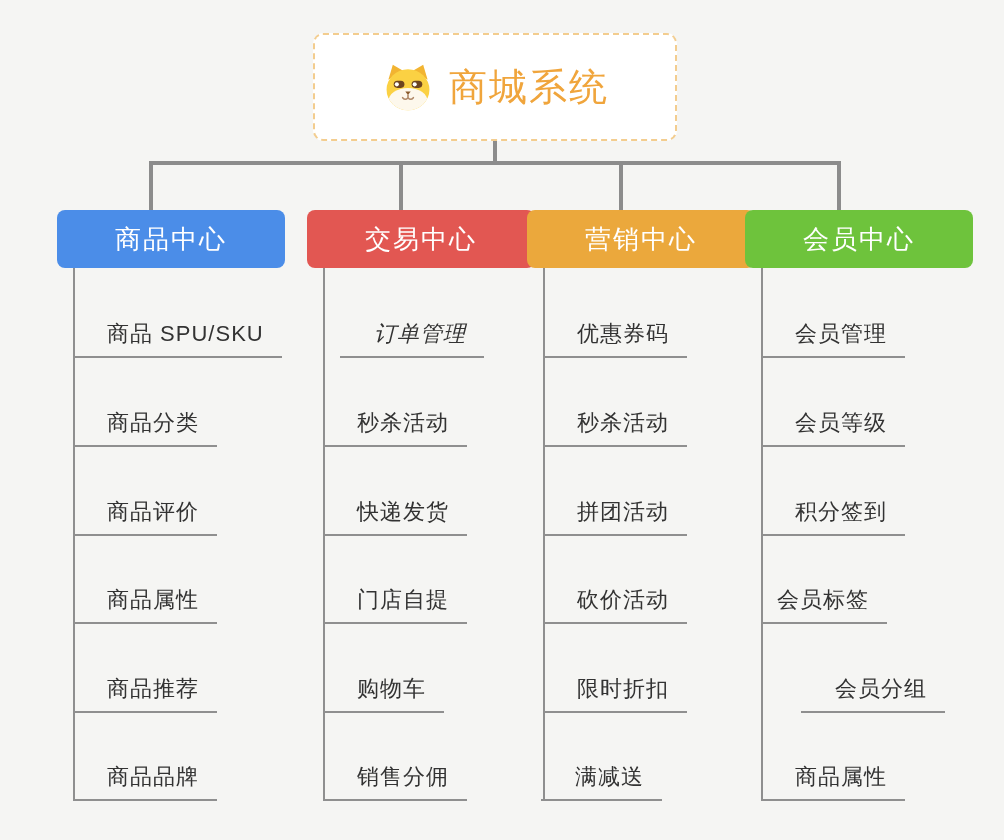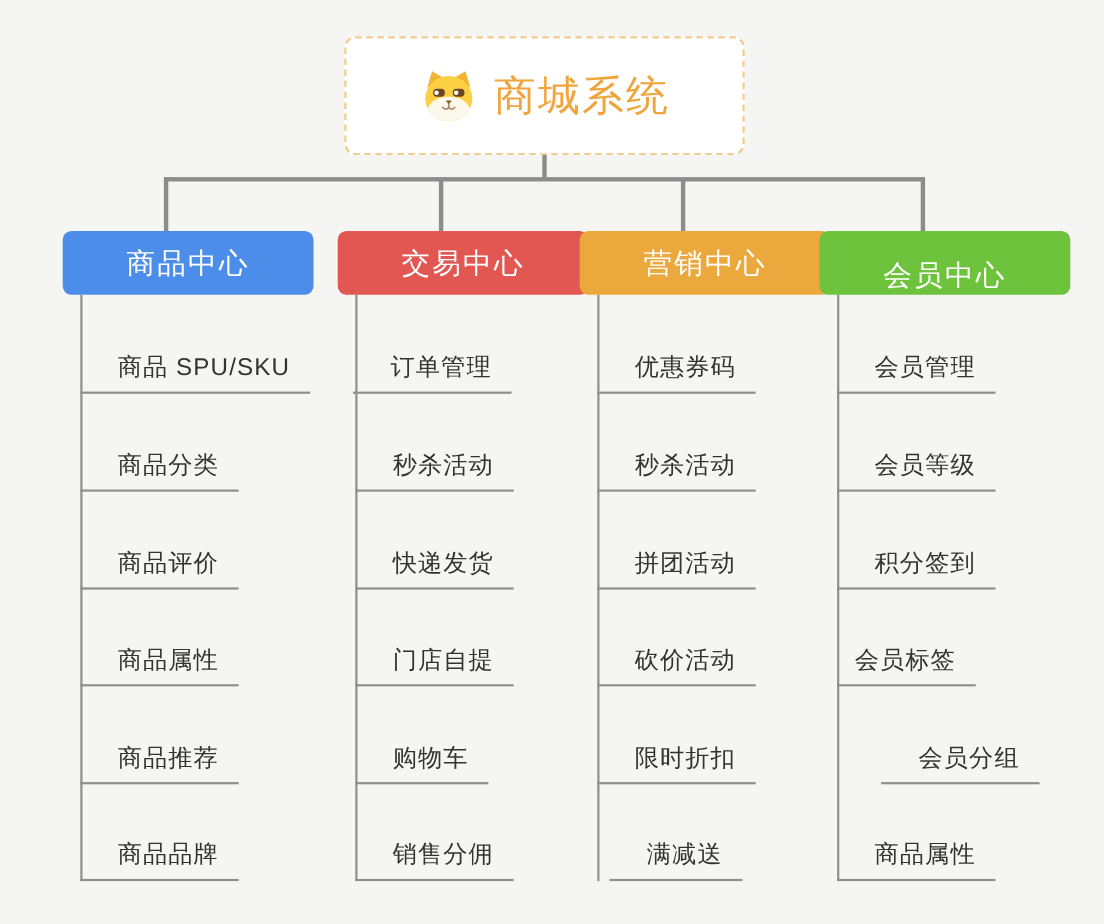--- a/index.html
+++ b/index.html
@@ -77,49 +77,49 @@
 
   <div class="branch-box" style="left: 57px; background-color: rgb(75, 141, 232);">
       <span>商品中心</span>
     </div>
   <div class="branch-box" style="left: 307px; background-color: rgb(226, 87, 82);">
       <span>交易中心</span>
     </div>
   <div class="branch-box" style="left: 527px; background-color: rgb(235, 168, 60);">
       <span>营销中心</span>
     </div>
-  <div class="branch-box" style="left: 745px; background-color: rgb(110, 195, 60); align-items: flex-end;">
+  <div class="branch-box" style="left: 745px; background-color: rgb(110, 195, 60);">
       <span>会员中心</span>
     </div>
 
   <div class="vline" style="left:73px;"></div>
   <div class="vline" style="left:323px;"></div>
   <div class="vline" style="left:543px;"></div>
   <div class="vline" style="left:761px;"></div>
 
   <div class="leaf" style="left:73px;top:320px;">商品 SPU/SKU</div>
   <div class="leaf" style="left:73px;top:409px;">商品分类</div>
   <div class="leaf" style="left:73px;top:498px;">商品评价</div>
   <div class="leaf" style="left:73px;top:586px;">商品属性</div>
   <div class="leaf" style="left:73px;top:675px;">商品推荐</div>
   <div class="leaf" style="left:73px;top:763px;">商品品牌</div>
 
-  <div class="leaf" style="left:321px;top:320px;">订单管理</div>
+  <div class="leaf" style="left:340px;top:320px;font-style:italic;">订单管理</div>
   <div class="leaf" style="left:323px;top:409px;">秒杀活动</div>
   <div class="leaf" style="left:323px;top:498px;">快递发货</div>
   <div class="leaf" style="left:323px;top:586px;">门店自提</div>
   <div class="leaf" style="left:323px;top:675px;">购物车</div>
   <div class="leaf" style="left:323px;top:763px;">销售分佣</div>
 
   <div class="leaf" style="left:543px;top:320px;">优惠券码</div>
   <div class="leaf" style="left:543px;top:409px;">秒杀活动</div>
   <div class="leaf" style="left:543px;top:498px;">拼团活动</div>
   <div class="leaf" style="left:543px;top:586px;">砍价活动</div>
   <div class="leaf" style="left:543px;top:675px;">限时折扣</div>
-  <div class="leaf" style="left:554px;top:763px;">满减送</div>
+  <div class="leaf" style="left:541px;top:763px;">满减送</div>
 
   <div class="leaf" style="left:761px;top:320px;">会员管理</div>
   <div class="leaf" style="left:761px;top:409px;">会员等级</div>
   <div class="leaf" style="left:761px;top:498px;">积分签到</div>
   <div class="leaf" style="left:761px;top:586px;padding-left:16px;">会员标签</div>
   <div class="leaf" style="left:761px;top:675px;margin-left:40px;">会员分组</div>
   <div class="leaf" style="left:761px;top:763px;">商品属性</div>
 
 </div>
 

